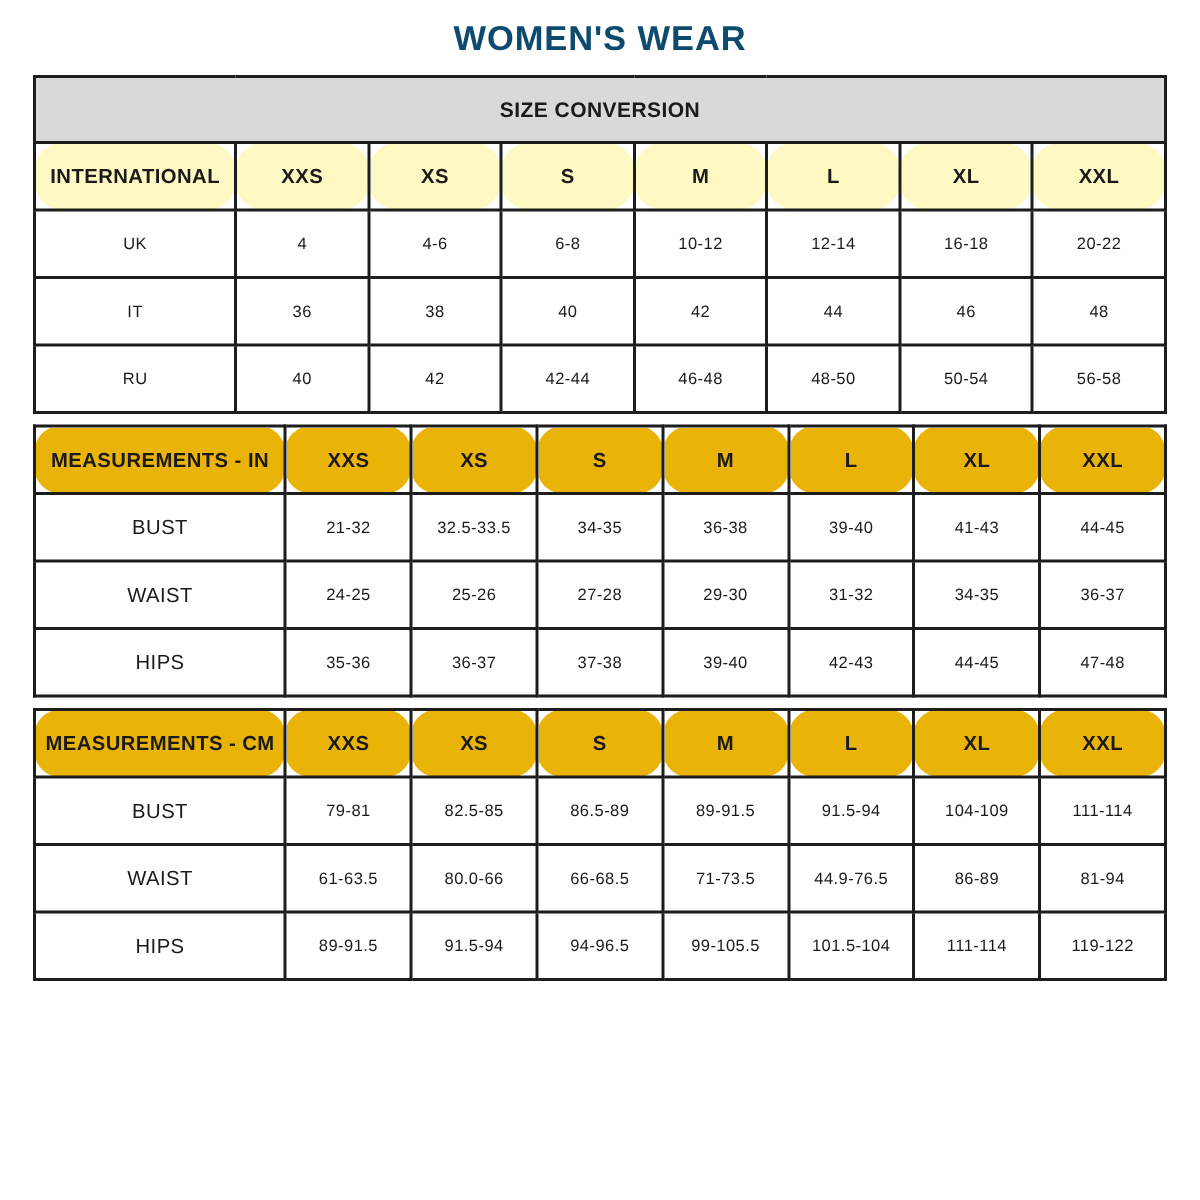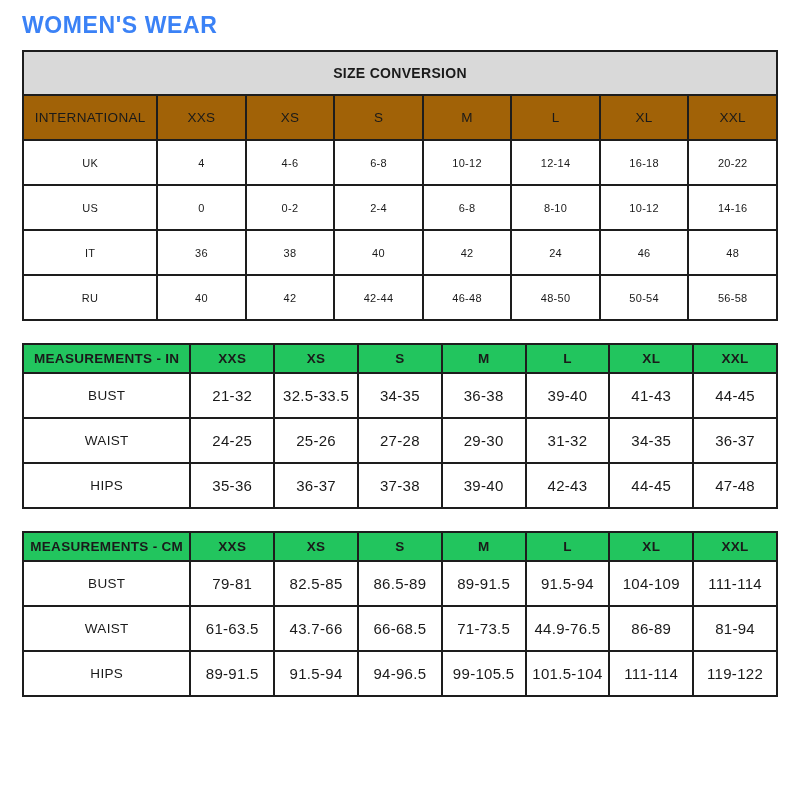--- a/index.html
+++ b/index.html
@@ -5,32 +5,32 @@
   * { box-sizing: border-box; margin: 0; padding: 0; }
   html, body { background: #ffffff; }
   body {
     width: 800px; height: 800px;
     font-family: "Liberation Sans", sans-serif;
     color: #1a1a1a;
     overflow: hidden;
   }
   .page { padding: 6px 22px 10px 22px; }
   .title {
-    text-align: left;
+    text-align: center;
     font-size: 23px;
     font-weight: 700;
     letter-spacing: 0.6px;
     margin: 6px 0 11px 0;
-    color: #3b82f6;
+    color: #0c4a6e;
   }
   table.grid {
     width: 100%;
     border-collapse: collapse;
     table-layout: fixed;
-    margin-bottom: 22px;
+    margin-bottom: 7px;
   }
   .grid th, .grid td {
     border: 2px solid #1d1d1d;
     text-align: center;
     vertical-align: middle;
     padding: 0 3px;
     overflow: hidden;
     letter-spacing: 0.3px;
     white-space: nowrap;
   }
@@ -38,43 +38,45 @@
   .span-th {
     height: 44px;
     background: #d9d9d9;
     font-size: 14px;
     font-weight: 700;
     letter-spacing: 0.6px;
   }
   
   .conv .head-row th {
     height: 45px;
-    background: #a16207;
-    font-weight: 400;
+    background: #fef9c3;
+    font-weight: 700;
     font-size: 13.5px;
+    border-radius: 19px;
   }
   .conv .data-row th, .conv .data-row td {
     height: 45px;
     font-weight: 400;
     font-size: 11px;
   }
   
   .meas .head-row th {
-    height: 29px;
-    background: #22c55e;
+    height: 45px;
+    background: #eab308;
     font-weight: 700;
     font-size: 13.5px;
+    border-radius: 17px;
   }
   .meas .data-row { height: 45px; }
   .meas .row-label {
     font-weight: 400;
     font-size: 13.5px;
     height: 45px;
   }
-  .meas .value { font-size: 15px; font-weight: 400; }
+  .meas .value { font-size: 11px; font-weight: 400; }
   
   .conv col.first { width: 17.8%; }
   .meas col.first { width: 22.2%; }
 </style>
 </head>
 <body>
 
 <div class="page">
   <h1 class="title">WOMEN'S WEAR</h1>
   <div id="tables-root">
@@ -107,36 +109,26 @@
             <th class="row-label">UK</th>
             <td class="value">4</td>
             <td class="value">4-6</td>
             <td class="value">6-8</td>
             <td class="value">10-12</td>
             <td class="value">12-14</td>
             <td class="value">16-18</td>
             <td class="value">20-22</td>
           </tr>
           <tr class="data-row">
-            <th class="row-label">US</th>
-            <td class="value">0</td>
-            <td class="value">0-2</td>
-            <td class="value">2-4</td>
-            <td class="value">6-8</td>
-            <td class="value">8-10</td>
-            <td class="value">10-12</td>
-            <td class="value">14-16</td>
-          </tr>
-          <tr class="data-row">
             <th class="row-label">IT</th>
             <td class="value">36</td>
             <td class="value">38</td>
             <td class="value">40</td>
             <td class="value">42</td>
-            <td class="value">24</td>
+            <td class="value">44</td>
             <td class="value">46</td>
             <td class="value">48</td>
           </tr>
           <tr class="data-row">
             <th class="row-label">RU</th>
             <td class="value">40</td>
             <td class="value">42</td>
             <td class="value">42-44</td>
             <td class="value">46-48</td>
             <td class="value">48-50</td>
@@ -227,21 +219,21 @@
             <td class="value">82.5-85</td>
             <td class="value">86.5-89</td>
             <td class="value">89-91.5</td>
             <td class="value">91.5-94</td>
             <td class="value">104-109</td>
             <td class="value">111-114</td>
           </tr>
           <tr class="data-row">
             <th class="row-label">WAIST</th>
             <td class="value">61-63.5</td>
-            <td class="value">43.7-66</td>
+            <td class="value">80.0-66</td>
             <td class="value">66-68.5</td>
             <td class="value">71-73.5</td>
             <td class="value">44.9-76.5</td>
             <td class="value">86-89</td>
             <td class="value">81-94</td>
           </tr>
           <tr class="data-row">
             <th class="row-label">HIPS</th>
             <td class="value">89-91.5</td>
             <td class="value">91.5-94</td>

